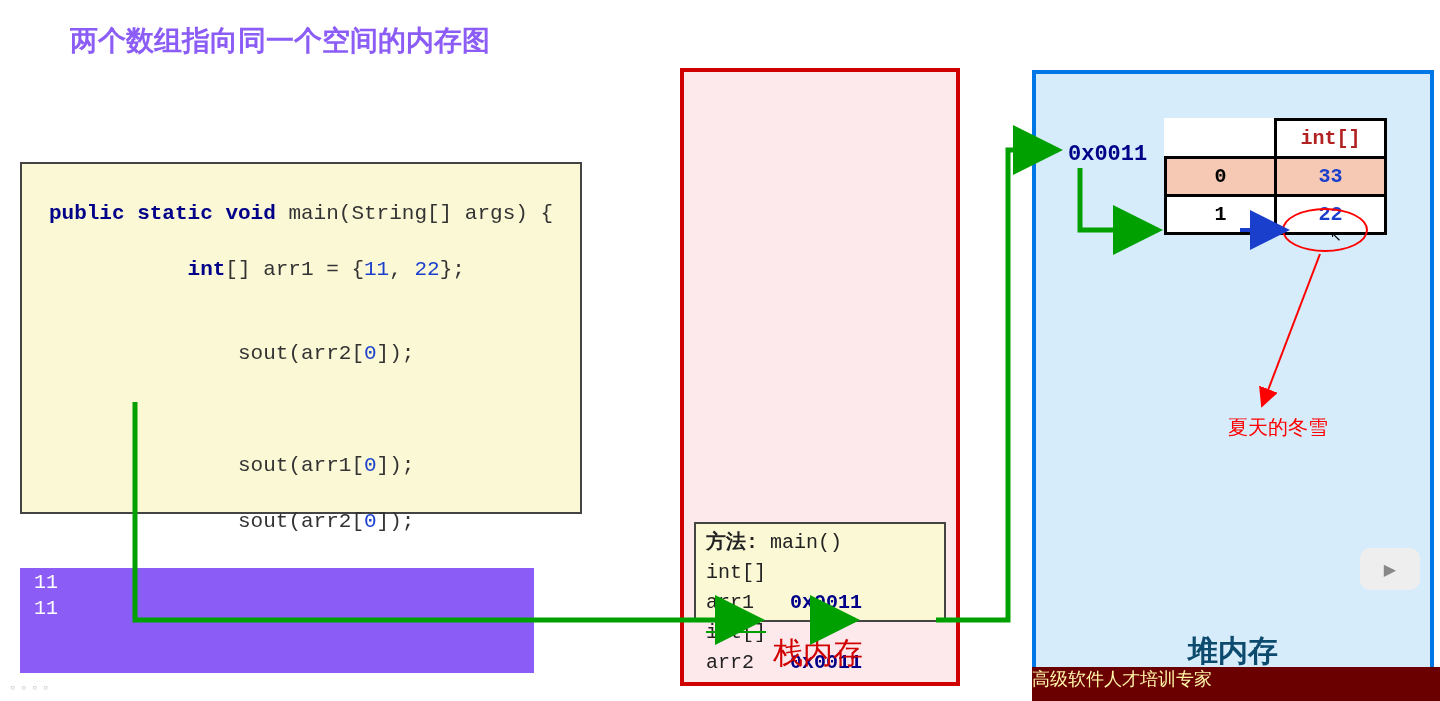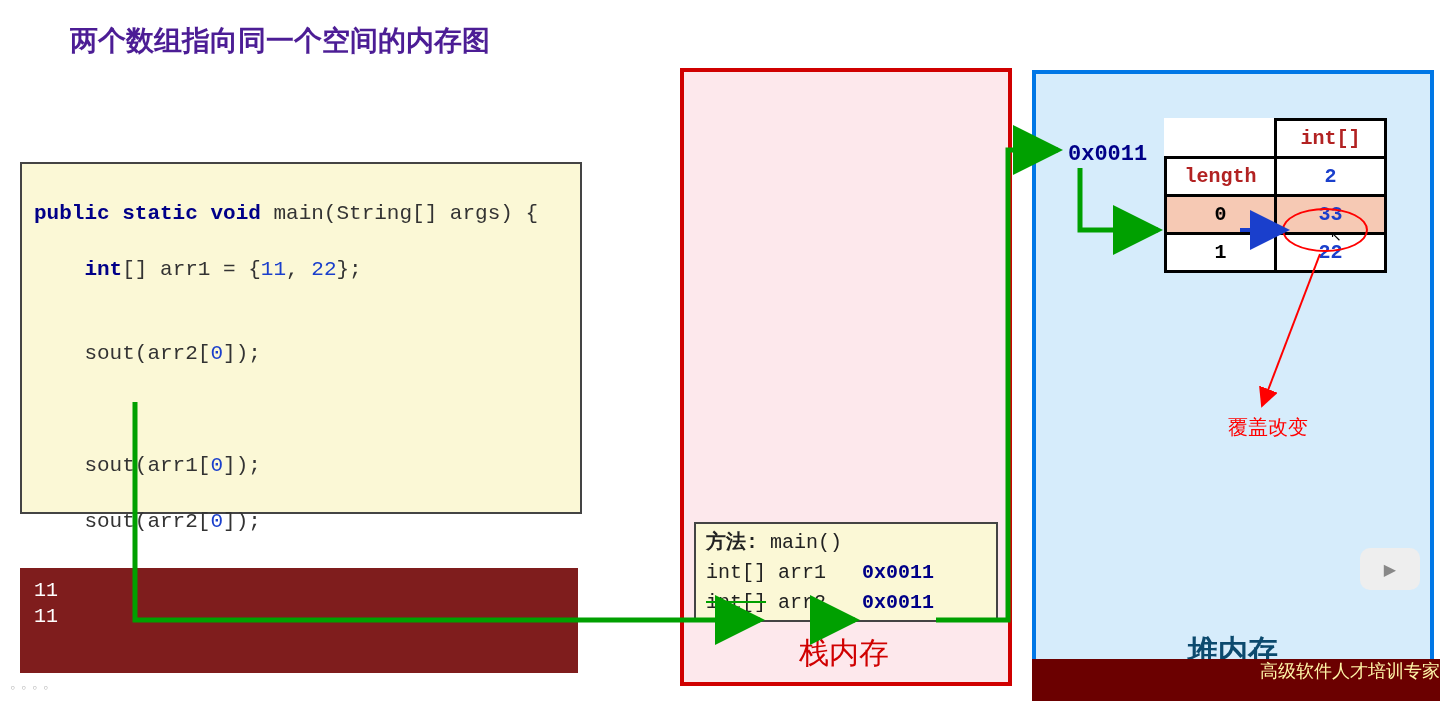--- a/index.html
+++ b/index.html
@@ -8,61 +8,61 @@
     width: 1440px;
     height: 701px;
     background: #fff;
     font-family: "Microsoft YaHei", "SimSun", sans-serif;
     position: relative;
     overflow: hidden;
   }
   .title {
     position: absolute;
     left: 70px; top: 22px;
-    color: #4c1d95;
+    color: #8b5cf6;
     font-size: 28px;
     font-weight: 700;
   }
   
   .code-box {
     position: absolute;
     left: 20px; top: 162px;
     width: 562px;
     height: 352px;
     border: 2px solid #444;
     background: #fbf8d6;
     font-family: Consolas, "Courier New", monospace;
     font-size: 21px;
     line-height: 28px;
     color: #333;
     white-space: pre;
     padding: 8px 8px;
   }
   .code-box .kw { color: #000088; font-weight: 700; }
   .code-box .num { color: #1a3fcc; }
-  .code-box .line { display: block; padding: 0 4px; }
+  .code-box .line { display: block; padding: 0 4px; text-align: center; }
   .code-box .hl { background: #f6c9b4; }
   
   .console {
     position: absolute;
     left: 20px; top: 568px;
-    width: 558px; height: 105px;
-    background: #7f1d1d;
+    width: 514px; height: 105px;
+    background: #8b5cf6;
     color: #fff;
     font-family: Consolas, "Courier New", monospace;
     font-size: 20px;
     line-height: 26px;
-    padding: 10px 14px;
+    padding: 2px 14px;
     white-space: pre;
   }
   
   .stack {
     position: absolute;
     left: 680px; top: 68px;
-    width: 332px; height: 618px;
+    width: 280px; height: 618px;
     border: 4px solid #d00000;
     background: #fde8ec;
   }
   .stack-label {
     position: absolute;
     left: 0; right: 4px; bottom: 8px;
     text-align: center;
     color: #d00000;
     font-size: 30px;
     font-weight: 400;
@@ -146,24 +146,24 @@
   .video-badge {
     position:absolute; right:20px; top:548px;
     width:60px; height:42px;
     border-radius:10px;
     background:#eee;
     display:flex; align-items:center; justify-content:center;
     color:#888; font-size:16px;
   }
   .footer-banner {
     position:absolute; right:0; bottom:0;
-    width:408px; height:42px;
+    width:408px; height:34px;
     background:#6b0000; color:#fff6a8;
     font-size:18px;
-    text-align:right;
+    text-align:left;
     overflow:hidden;
   }
   .ellipse-mark {
     position:absolute;
     border:2px solid #ff0000;
     border-radius:50%;
   }
   .cursor {
     position: absolute;
     font-size: 14px;
@@ -202,36 +202,32 @@
   <div class="stack-label">栈内存</div>
 </div>
 
 <div class="heap">
   <div class="heap-addr">0x0011</div>
   <table class="obj-table">
     <tbody>
         <tr class="firstrow">
           <td></td>
           <td class="hdr">int[]</td>
-        </tr>
-    <tr>
-          <td class="hdr">length</td>
-          <td class="val">2</td>
         </tr>
     <tr class="hlrow">
           <td class="idx">0</td>
           <td class="val">33</td>
         </tr>
     <tr>
           <td class="idx">1</td>
           <td class="val">22</td>
         </tr>
   </tbody>
     </table>
-  <div class="annotation">覆盖改变</div>
+  <div class="annotation">夏天的冬雪</div>
   <div class="heap-label">堆内存</div>
 </div>
 
 <div class="ellipse-mark" style="left:1282px; top:208px; width:86px; height:44px;"></div>
 <div class="cursor" style="left:1330px; top:228px;">↖</div>
 
 <svg class="arrows">
   <defs>
     <marker id="ah-green" markerWidth="12" markerHeight="12" refX="9" refY="5" orient="auto">
       <path d="M0,0 L10,5 L0,10 z" fill="#00a000"></path>

